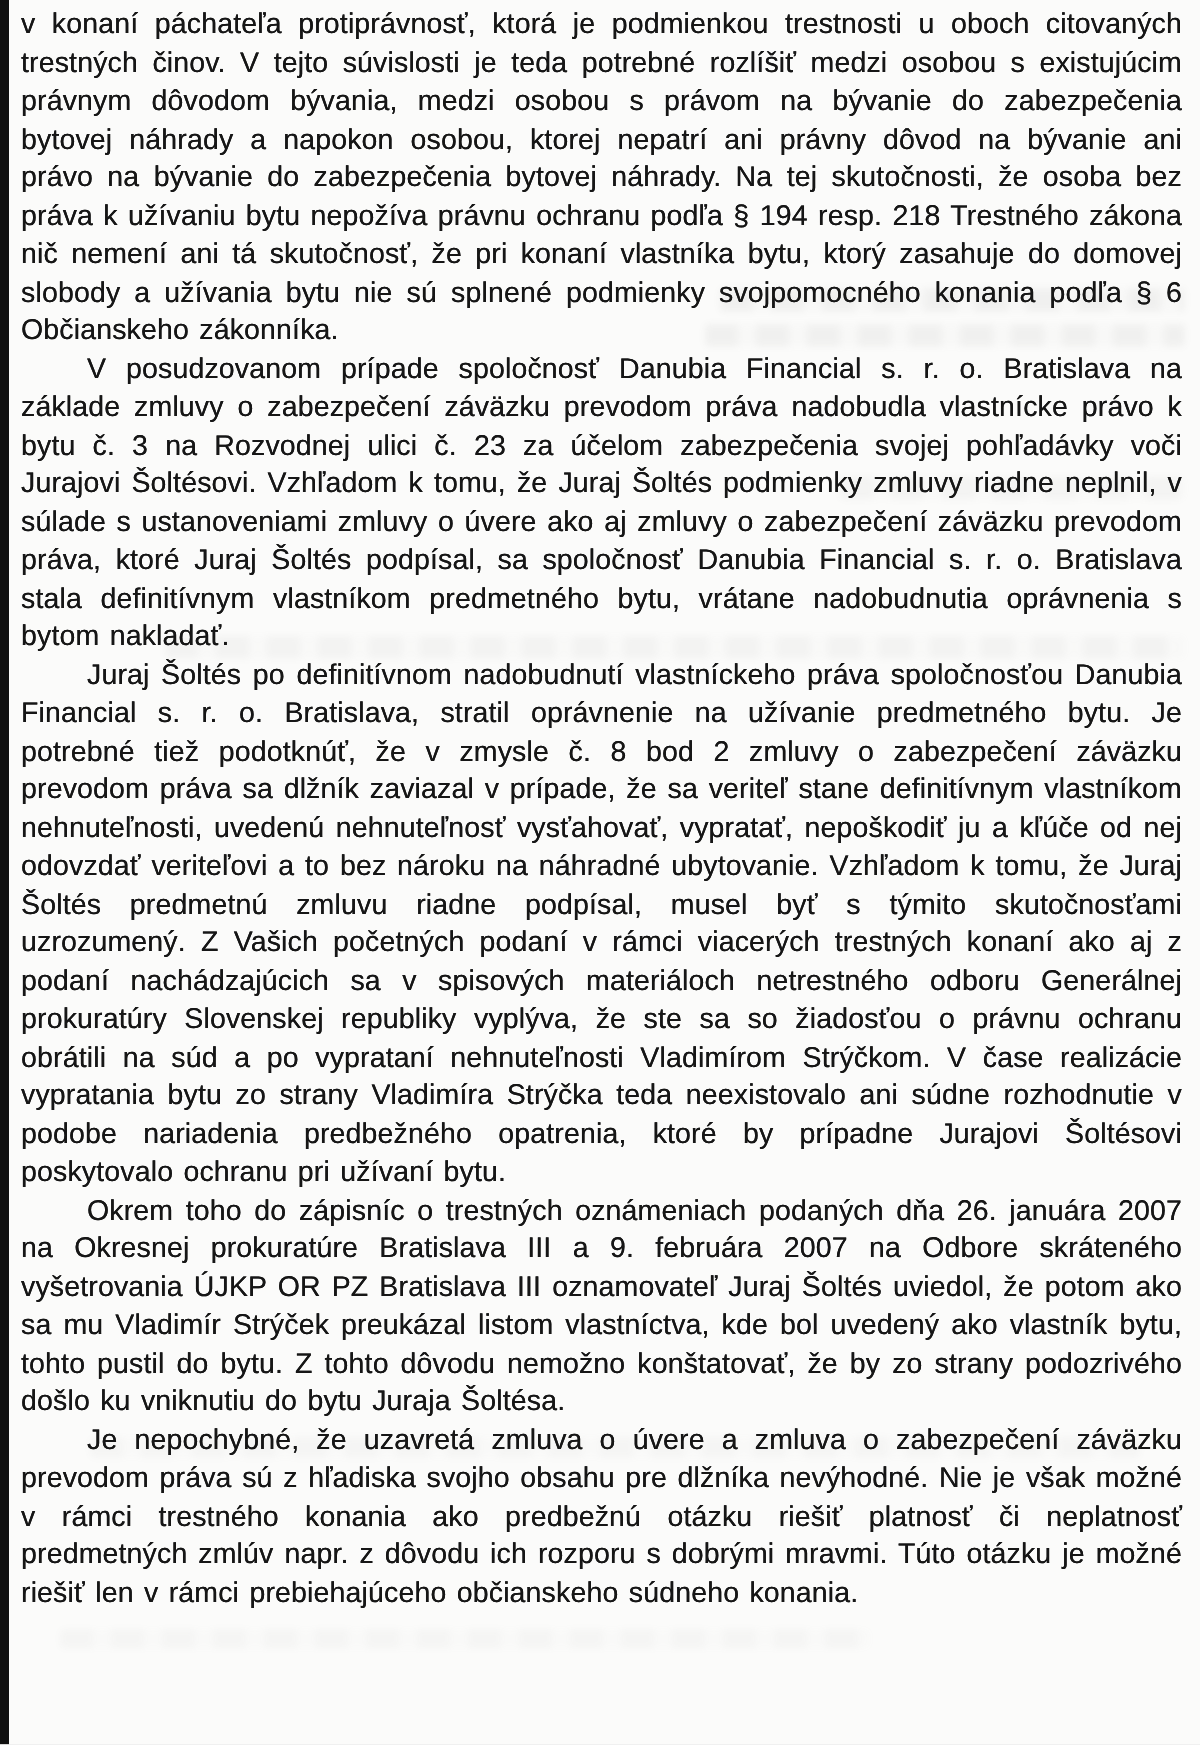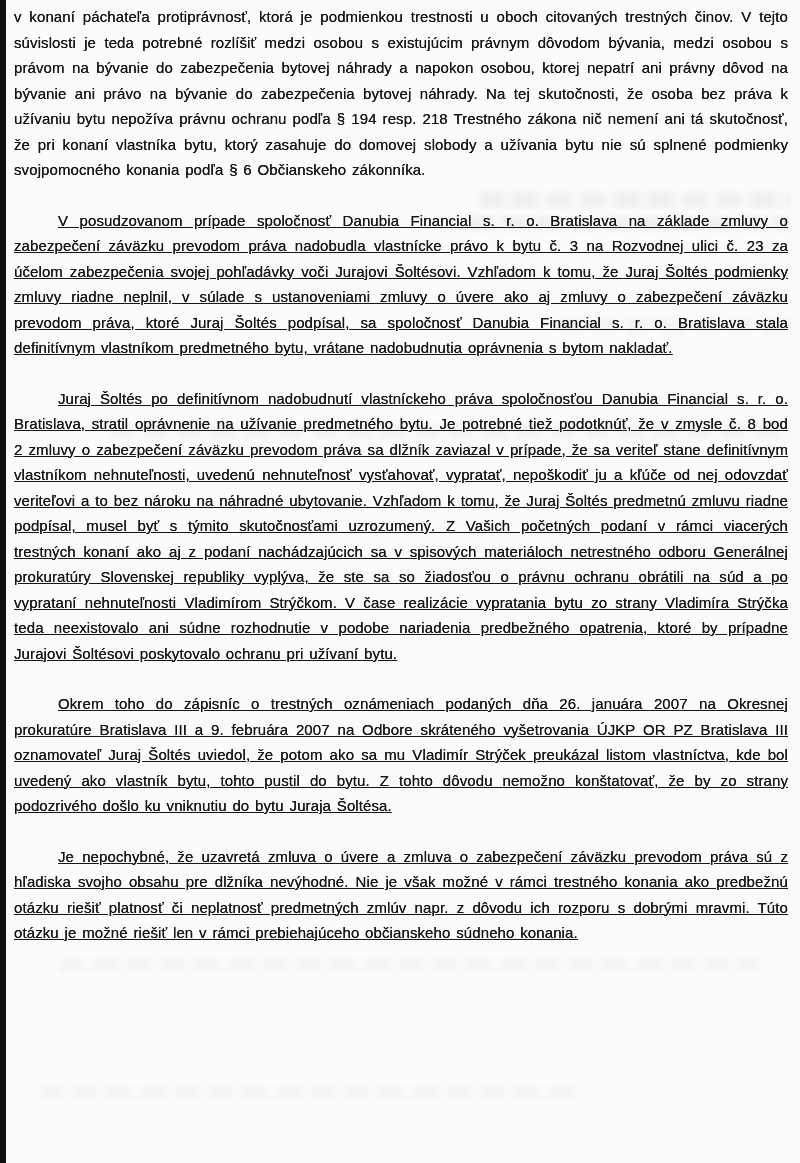--- a/index.html
+++ b/index.html
@@ -29,32 +29,30 @@
   }
   .content {
     position: absolute;
     left: 14px;
     top: 4px;
     width: 774px;
     z-index: 2;
   }
   .para {
     margin: 0;
-    font-size: 15px;
+    font-size: 19px;
     line-height: 25.5px;
     text-align: justify;
     text-justify: inter-word;
     letter-spacing: 0.1px;
     word-spacing: 1.5px;
     
     text-shadow: 0 0 0.4px #1a1a1a;
   }
   .para + .para {
-    margin-top: 25px;
-    text-decoration: underline;
   }
   .para.indent {
     text-indent: 44px;
   }
   
   .bleed {
     position: absolute;
     background: repeating-linear-gradient(
       90deg,
       rgba(120,120,118,0.55) 0 22px,

